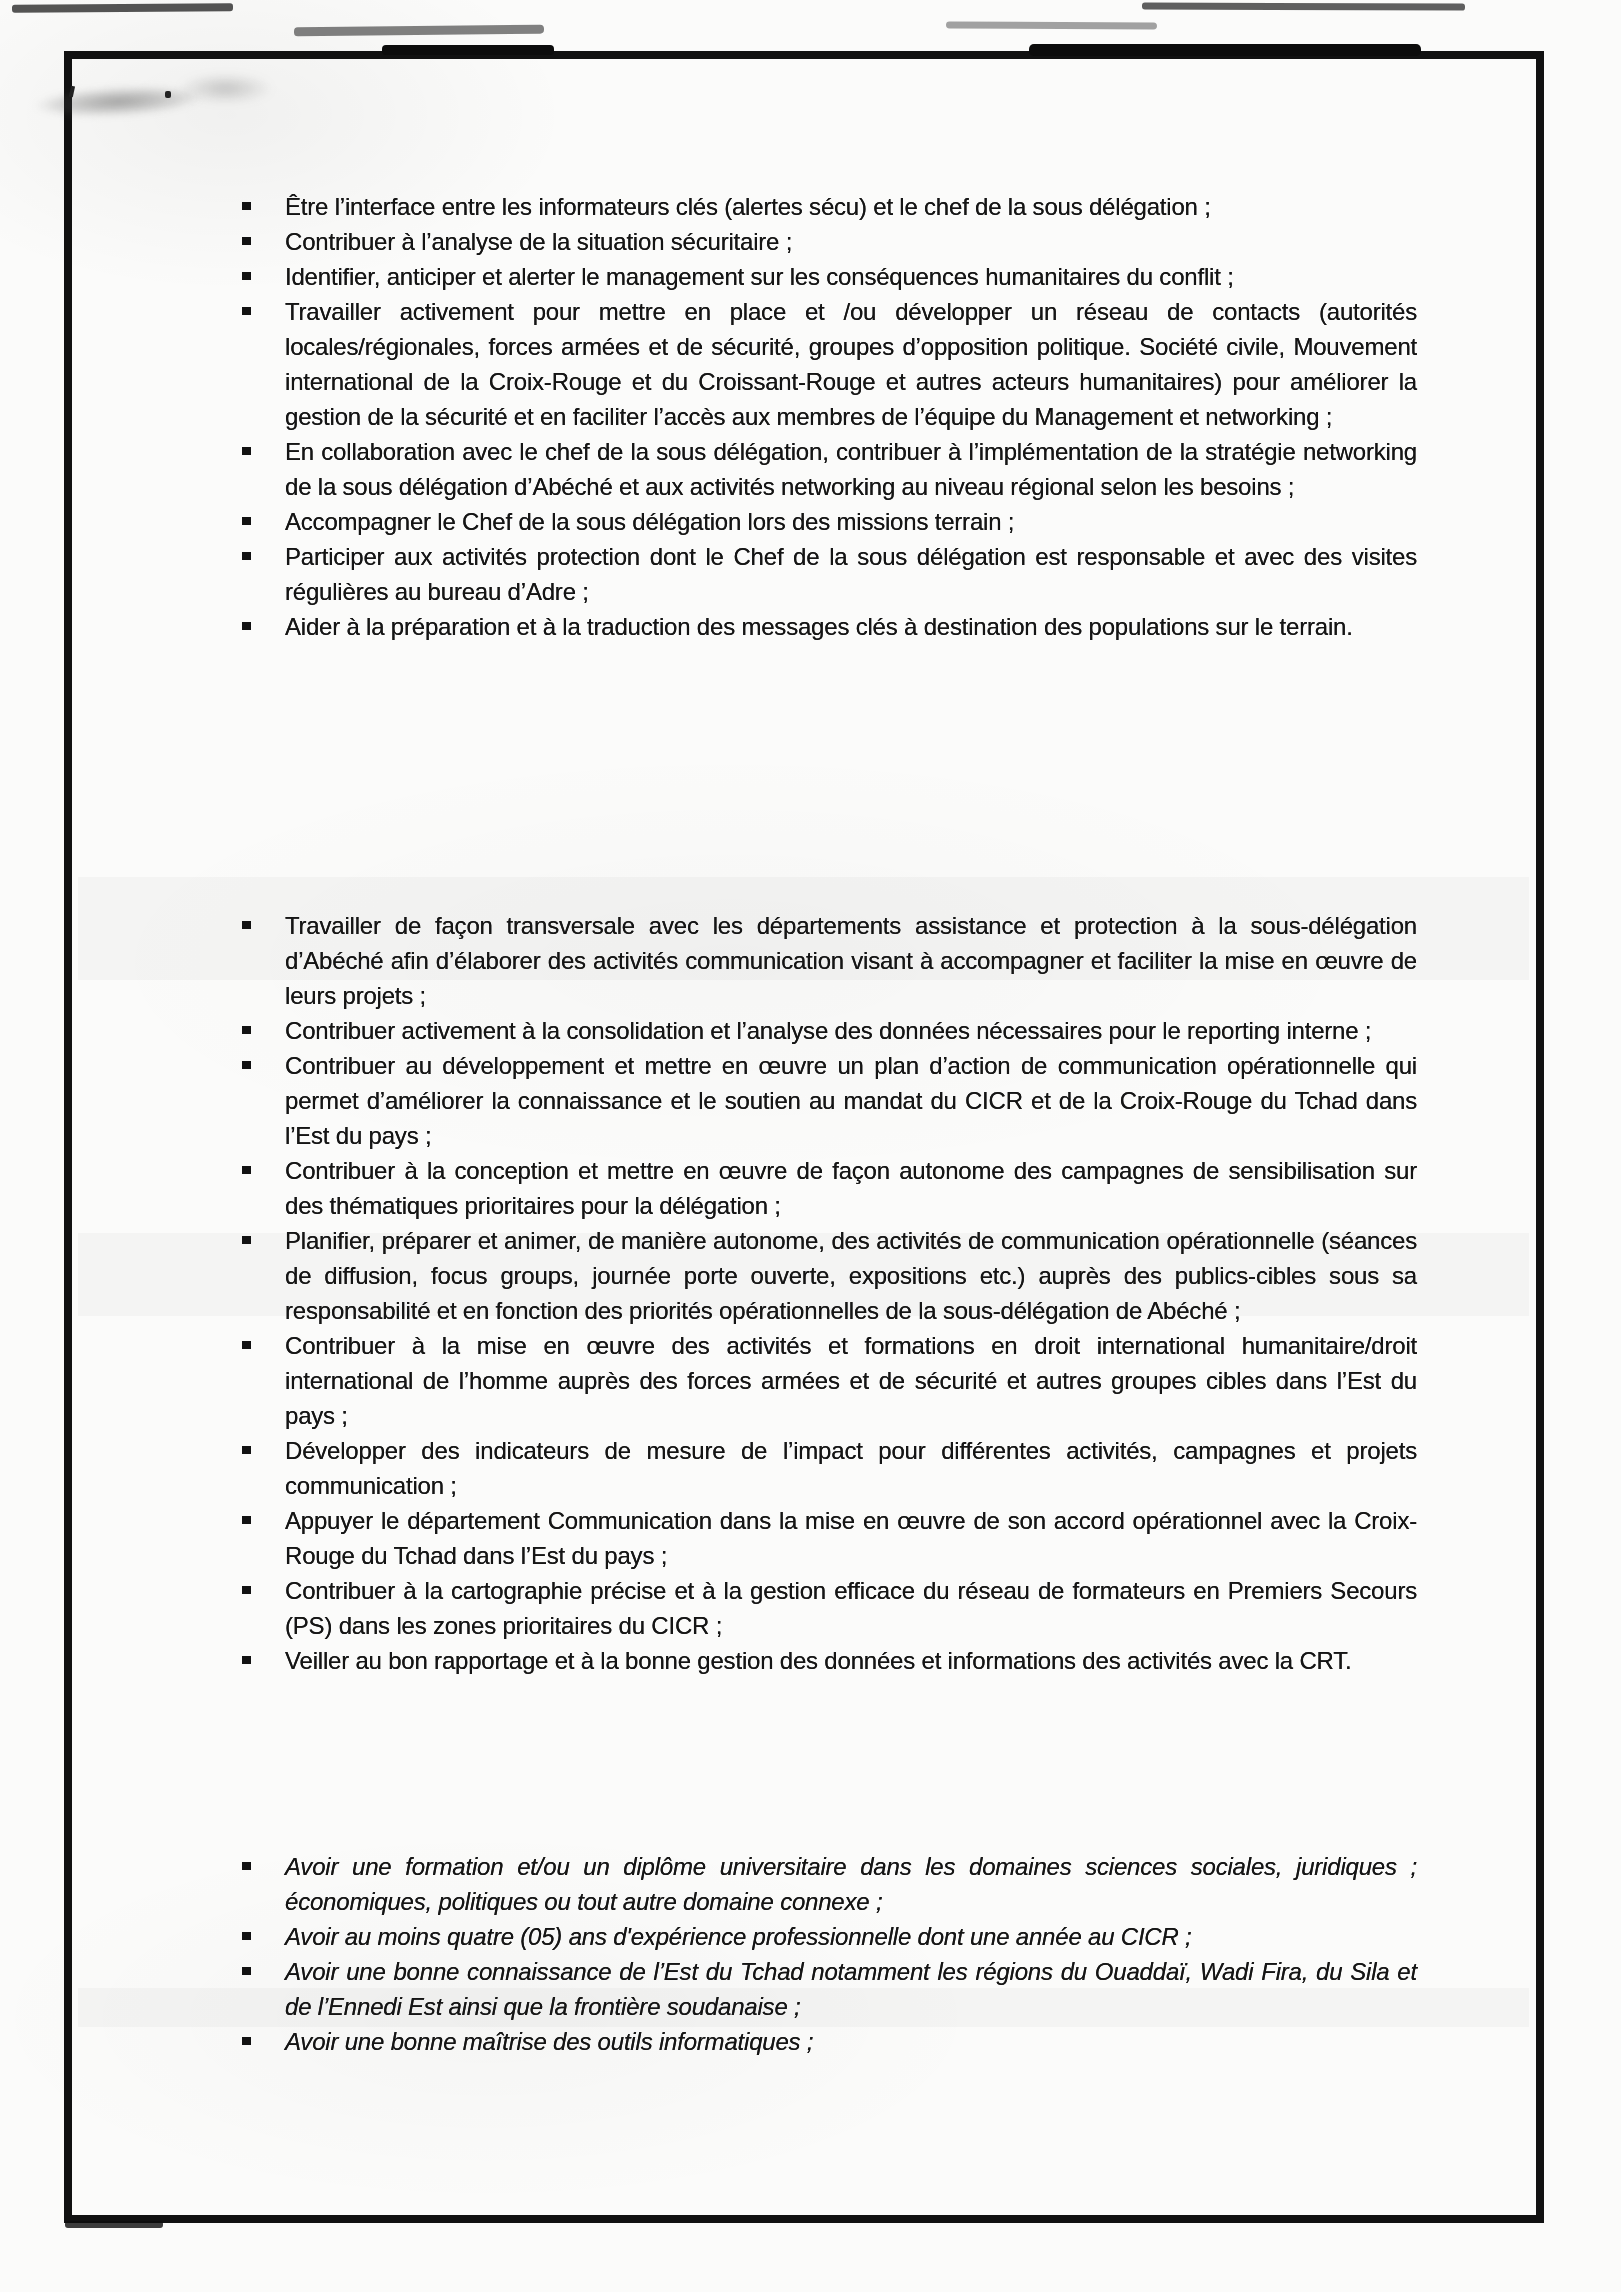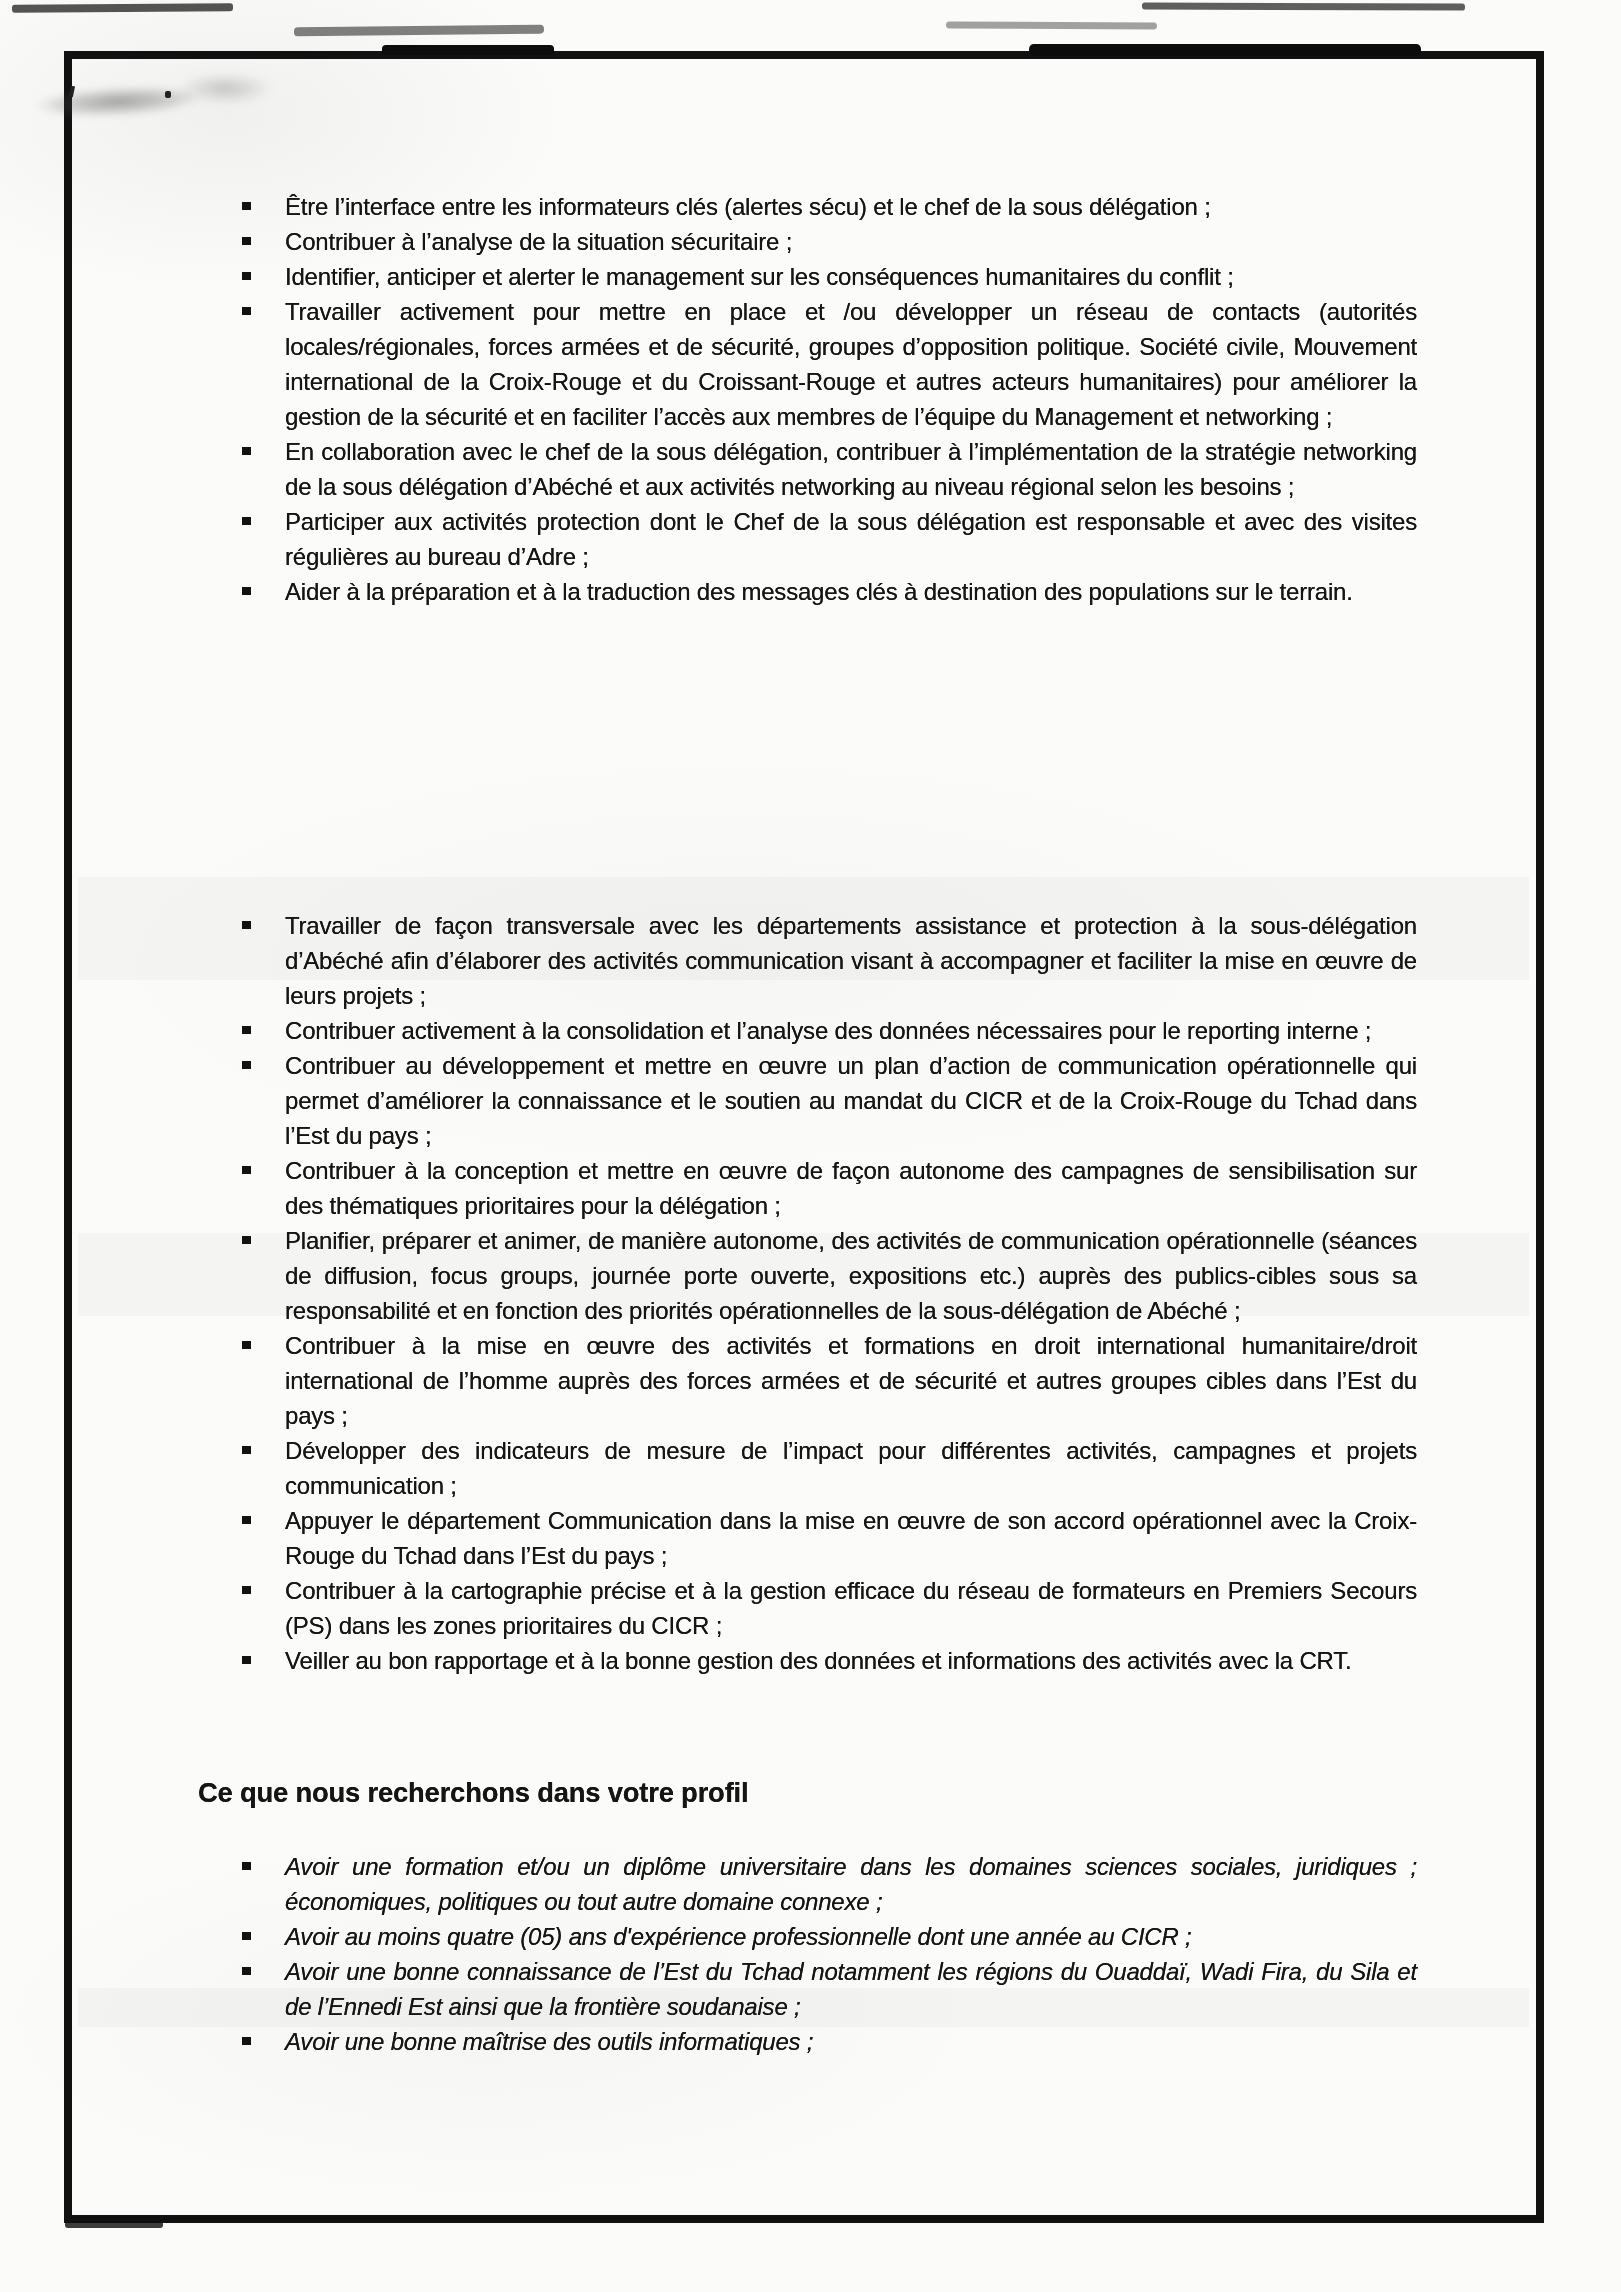--- a/index.html
+++ b/index.html
@@ -116,38 +116,38 @@
   <div class="band-1"></div>
   <div class="band-2"></div>
   <div class="band-3"></div>
 
   <ul class="doc-list group-1">
     <li>Être l’interface entre les informateurs clés (alertes sécu) et le chef de la sous délégation ;</li>
     <li>Contribuer à l’analyse de la situation sécuritaire ;</li>
     <li>Identifier, anticiper et alerter le management sur les conséquences humanitaires du conflit ;</li>
     <li>Travailler activement pour mettre en place et /ou développer un réseau de contacts (autorités locales/régionales, forces armées et de sécurité, groupes d’opposition politique. Société civile, Mouvement international de la Croix-Rouge et du Croissant-Rouge et autres acteurs humanitaires) pour améliorer la gestion de la sécurité et en faciliter l’accès aux membres de l’équipe du Management et networking ;</li>
     <li>En collaboration avec le chef de la sous délégation, contribuer à l’implémentation de la stratégie networking de la sous délégation d’Abéché et aux activités networking au niveau régional selon les besoins ;</li>
+    <li>Accompagner le Chef de la sous délégation lors des missions terrain ;</li>
     <li>Participer aux activités protection dont le Chef de la sous délégation est responsable et avec des visites régulières au bureau d’Adre ;</li>
     <li>Aider à la préparation et à la traduction des messages clés à destination des populations sur le terrain.</li>
   </ul>
 
   <ul class="doc-list group-2">
     <li>Travailler de façon transversale avec les départements assistance et protection à la sous-délégation d’Abéché afin d’élaborer des activités communication visant à accompagner et faciliter la mise en œuvre de leurs projets ;</li>
     <li>Contribuer activement à la consolidation et l’analyse des données nécessaires pour le reporting interne ;</li>
     <li>Contribuer au développement et mettre en œuvre un plan d’action de communication opérationnelle qui permet d’améliorer la connaissance et le soutien au mandat du CICR et de la Croix-Rouge du Tchad dans l’Est du pays ;</li>
     <li>Contribuer à la conception et mettre en œuvre de façon autonome des campagnes de sensibilisation sur des thématiques prioritaires pour la délégation ;</li>
     <li>Planifier, préparer et animer, de manière autonome, des activités de communication opérationnelle (séances de diffusion, focus groups, journée porte ouverte, expositions etc.) auprès des publics-cibles sous sa responsabilité et en fonction des priorités opérationnelles de la sous-délégation de Abéché ;</li>
     <li>Contribuer à la mise en œuvre des activités et formations en droit international humanitaire/droit international de l’homme auprès des forces armées et de sécurité et autres groupes cibles dans l’Est du pays ;</li>
     <li>Développer des indicateurs de mesure de l’impact pour différentes activités, campagnes et projets communication ;</li>
     <li>Appuyer le département Communication dans la mise en œuvre de son accord opérationnel avec la Croix-Rouge du Tchad dans l’Est du pays ;</li>
     <li>Contribuer à la cartographie précise et à la gestion efficace du réseau de formateurs en Premiers Secours (PS) dans les zones prioritaires du CICR ;</li>
     <li>Veiller au bon rapportage et à la bonne gestion des données et informations des activités avec la CRT.</li>
   </ul>
 
-  <h2 class="section-heading">Ce que nous recherchons dans votre profil</h2>
 
   <ul class="doc-list group-3">
     <li>Avoir une formation et/ou un diplôme universitaire dans les domaines sciences sociales, juridiques ; économiques, politiques ou tout autre domaine connexe ;</li>
     <li>Avoir au moins quatre (05) ans d'expérience professionnelle dont une année au CICR ;</li>
     <li>Avoir une bonne connaissance de l’Est du Tchad notamment les régions du Ouaddaï, Wadi Fira, du Sila et de l’Ennedi Est ainsi que la frontière soudanaise ;</li>
     <li>Avoir une bonne maîtrise des outils informatiques ;</li>
   </ul>
 
 </div>
 

